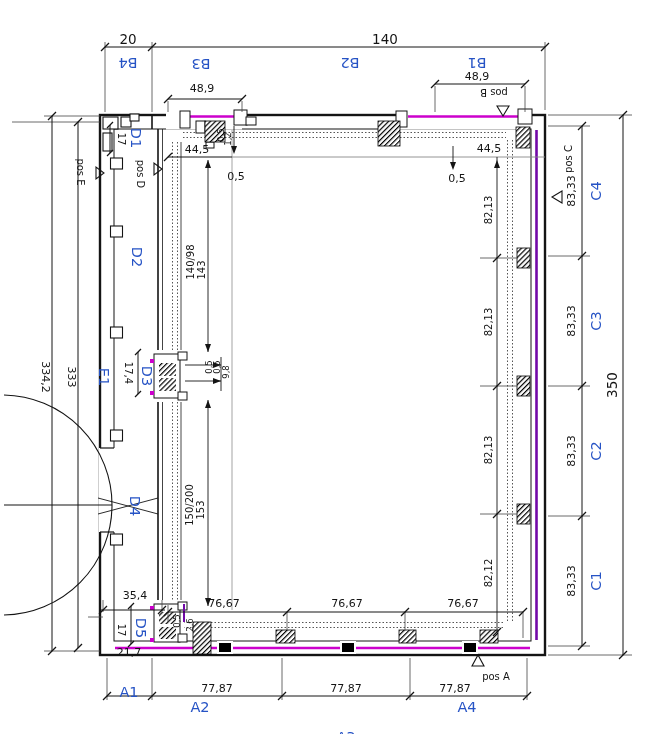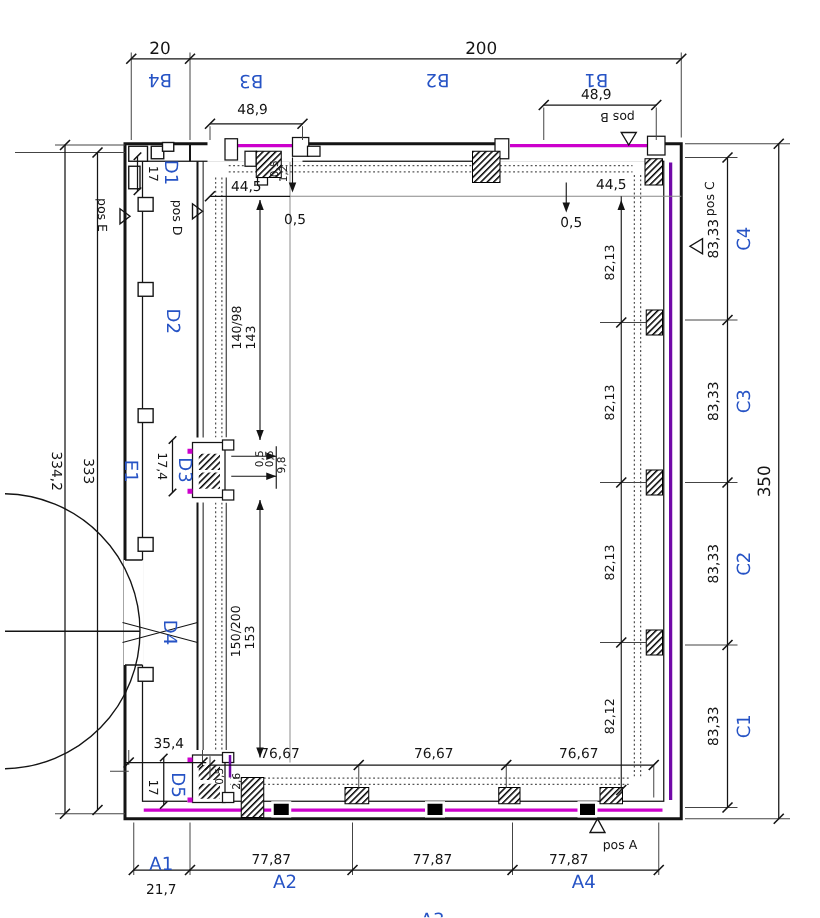--- a/index.html
+++ b/index.html
@@ -279,21 +279,21 @@
   <g fill="none" stroke="#141414" stroke-width="1.1">
     <path d="M497 106 L509 106 L503 116 Z"></path>
     <path d="M472 666 L484 666 L478 655 Z"></path>
     <path d="M562 191 L562 203 L552 197 Z"></path>
     <path d="M96 167 L96 179 L104 173 Z"></path>
     <path d="M154 163 L154 175 L162 169 Z"></path>
   </g>
 </svg>
 
 <span class="t dim13" style="left:128px;top:40px">20</span>
-<span class="t dim13" style="left:385px;top:40px">200</span>
+<span class="t dim13" style="left:385px;top:40px">140</span>
 <span class="t lbl r180" style="left:128px;top:63px">B4</span>
 <span class="t lbl r180" style="left:201px;top:64px">B3</span>
 <span class="t lbl r180" style="left:350px;top:63px">B2</span>
 <span class="t lbl r180" style="left:477px;top:63px">B1</span>
 <span class="t dim" style="left:202px;top:88px">48,9</span>
 <span class="t dim" style="left:477px;top:76px">48,9</span>
 <span class="t small r180" style="left:494px;top:92px">pos B</span>
 
 <span class="t small rccw" style="left:569px;top:159px">pos C</span>
 <span class="t dim rccw" style="left:571px;top:191px">83,33</span>
@@ -338,23 +338,23 @@
 <span class="t tiny rccw" style="left:228px;top:139px">1,2</span>
 <span class="t dim" style="left:489px;top:148px">44,5</span>
 <span class="t dim" style="left:457px;top:178px">0,5</span>
 
 <span class="t dim" style="left:224px;top:603px">76,67</span>
 <span class="t dim" style="left:347px;top:603px">76,67</span>
 <span class="t dim" style="left:463px;top:603px">76,67</span>
 <span class="t tiny rccw" style="left:177px;top:621px">0,5</span>
 <span class="t tiny rccw" style="left:190px;top:625px">2,6</span>
 
-<span class="t dim" style="left:129px;top:712px">21,7</span>
+<span class="t dim" style="left:129px;top:652px">21,7</span>
 <span class="t dim" style="left:217px;top:688px">77,87</span>
 <span class="t dim" style="left:346px;top:688px">77,87</span>
 <span class="t dim" style="left:455px;top:688px">77,87</span>
 <span class="t small" style="left:496px;top:677px">pos A</span>
 <span class="t lbl" style="left:129px;top:692px">A1</span>
-<span class="t lbl" style="left:228px;top:707px">A2</span>
+<span class="t lbl" style="left:200px;top:707px">A2</span>
 <span class="t lbl" style="left:346px;top:737px">A3</span>
 <span class="t lbl" style="left:467px;top:707px">A4</span>
 
 </div>
 
 </body></html>

